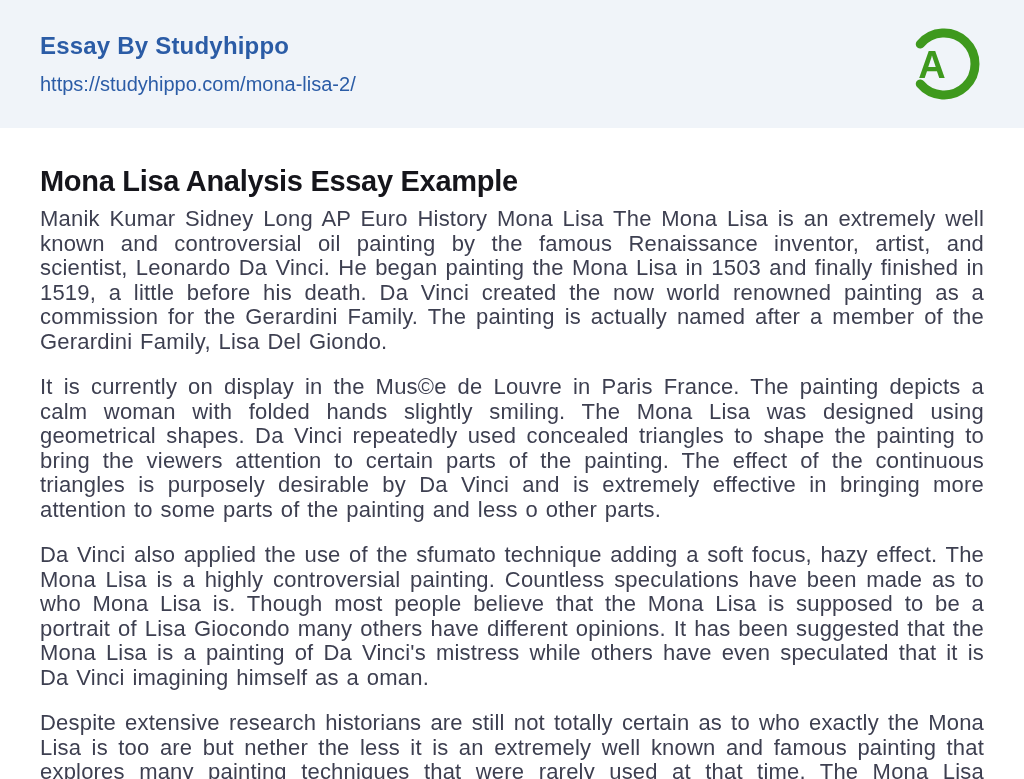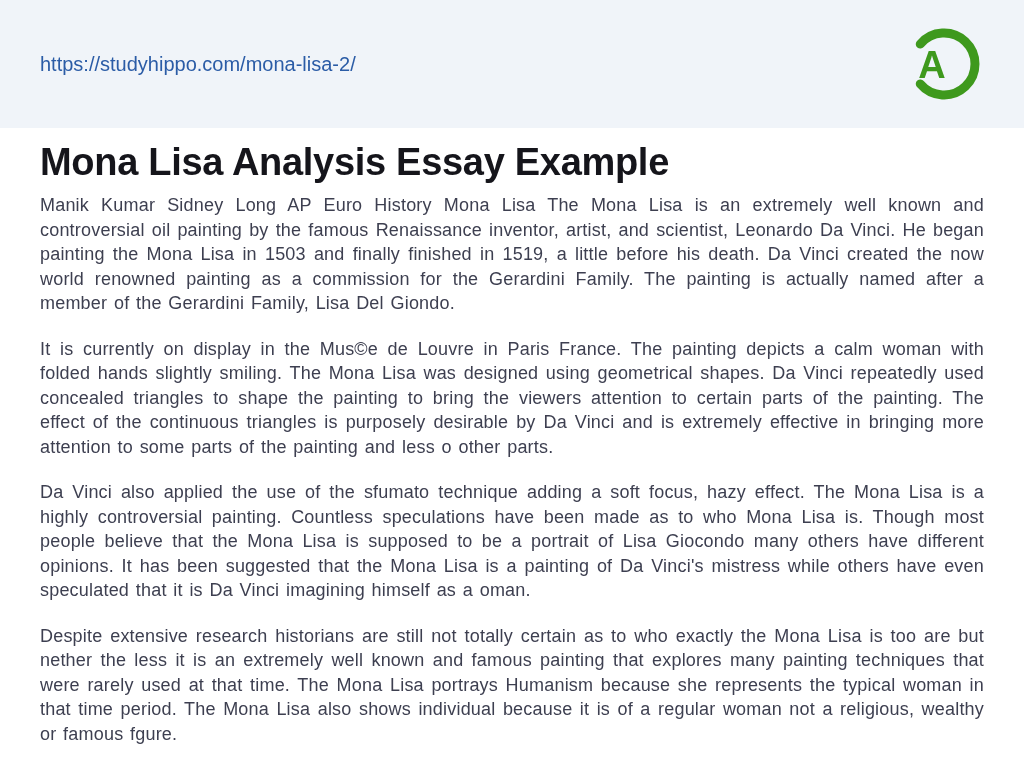--- a/index.html
+++ b/index.html
@@ -41,41 +41,42 @@
   .logo {
     width: 84px;
     height: 84px;
     flex: 0 0 auto;
     cursor: pointer;
   }
   .main-content {
     padding: 0 40px;
   }
   .essay-title {
-    margin: 13px 0 9px 0;
-    font-size: 38px;
+    margin: 37px 0 9px 0;
+    font-size: 29px;
     font-weight: 700;
     letter-spacing: -0.3px;
     color: #15151b;
   }
   .essay-paragraph {
     margin: 0 0 21px 0;
     text-align: justify;
-    font-size: 18px;
+    font-size: 22px;
     line-height: 24.5px;
     letter-spacing: 0.2px;
     word-spacing: 1.5px;
     color: #3d3f50;
   }
 </style>
 </head>
 <body>
 
 <header class="page-header">
   <div class="header-left">
+    <div class="site-title">Essay By Studyhippo</div>
     <div class="page-url">https://studyhippo.com/mona-lisa-2/</div>
   </div>
   <div class="logo">
     <svg viewBox="0 0 84 84" width="84" height="84">
       <path d="M 20.25 22.07 A 31 31 0 1 1 20.25 61.93" fill="none" stroke="#3e991d" stroke-width="9" stroke-linecap="round"></path>
       <text x="32" y="56" text-anchor="middle" font-family="Liberation Sans, DejaVu Sans, sans-serif" font-size="38" font-weight="700" fill="#3e991d">A</text>
     </svg>
   </div>
 </header>
 

